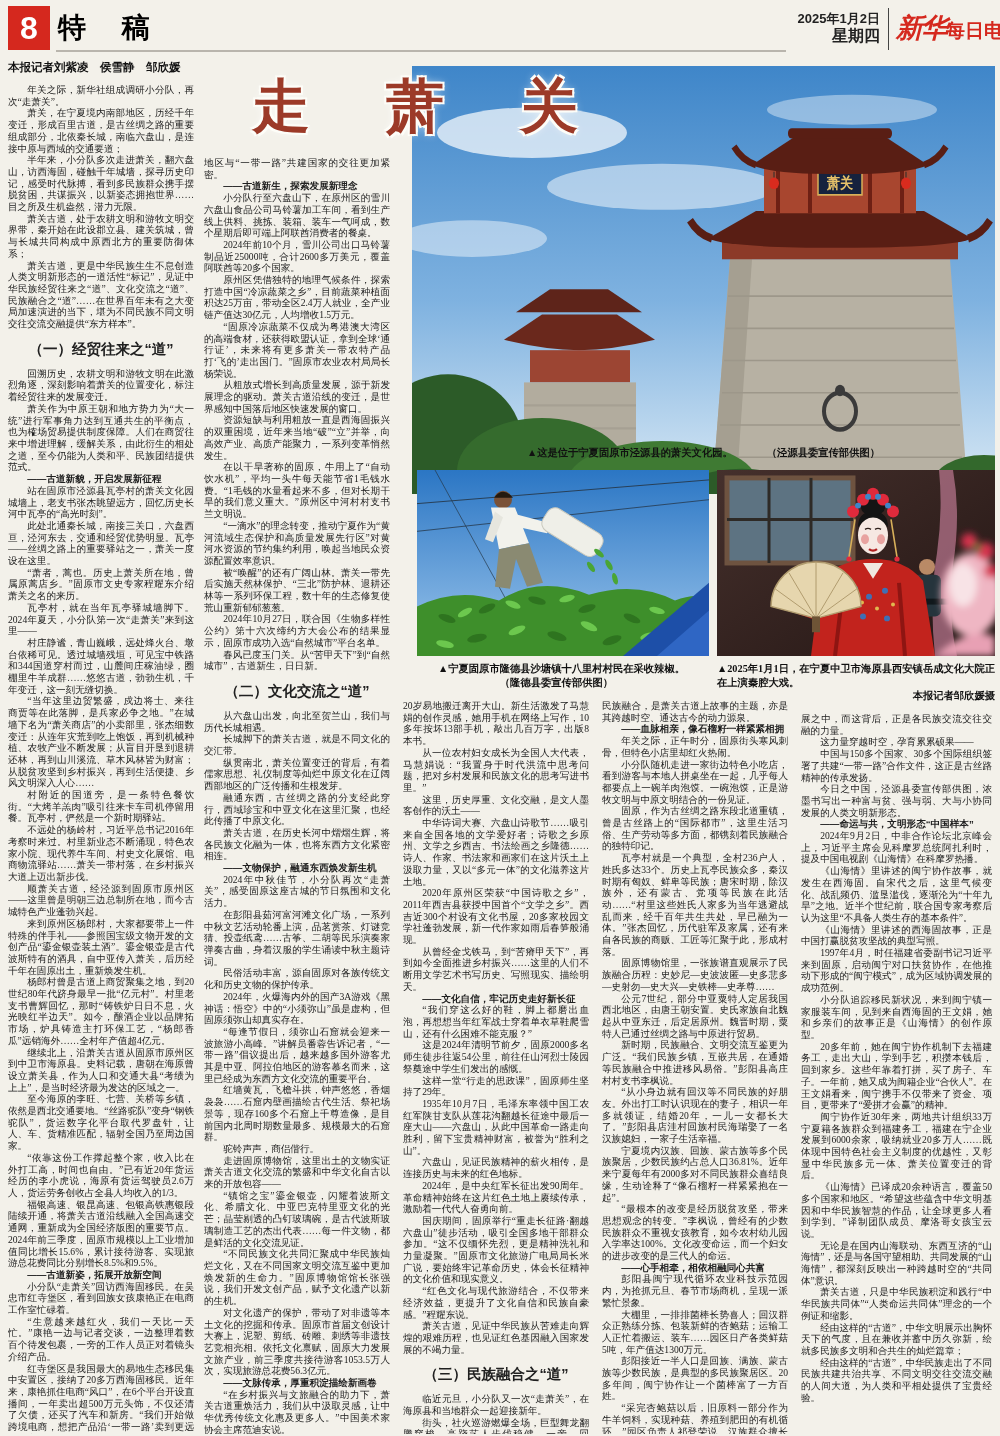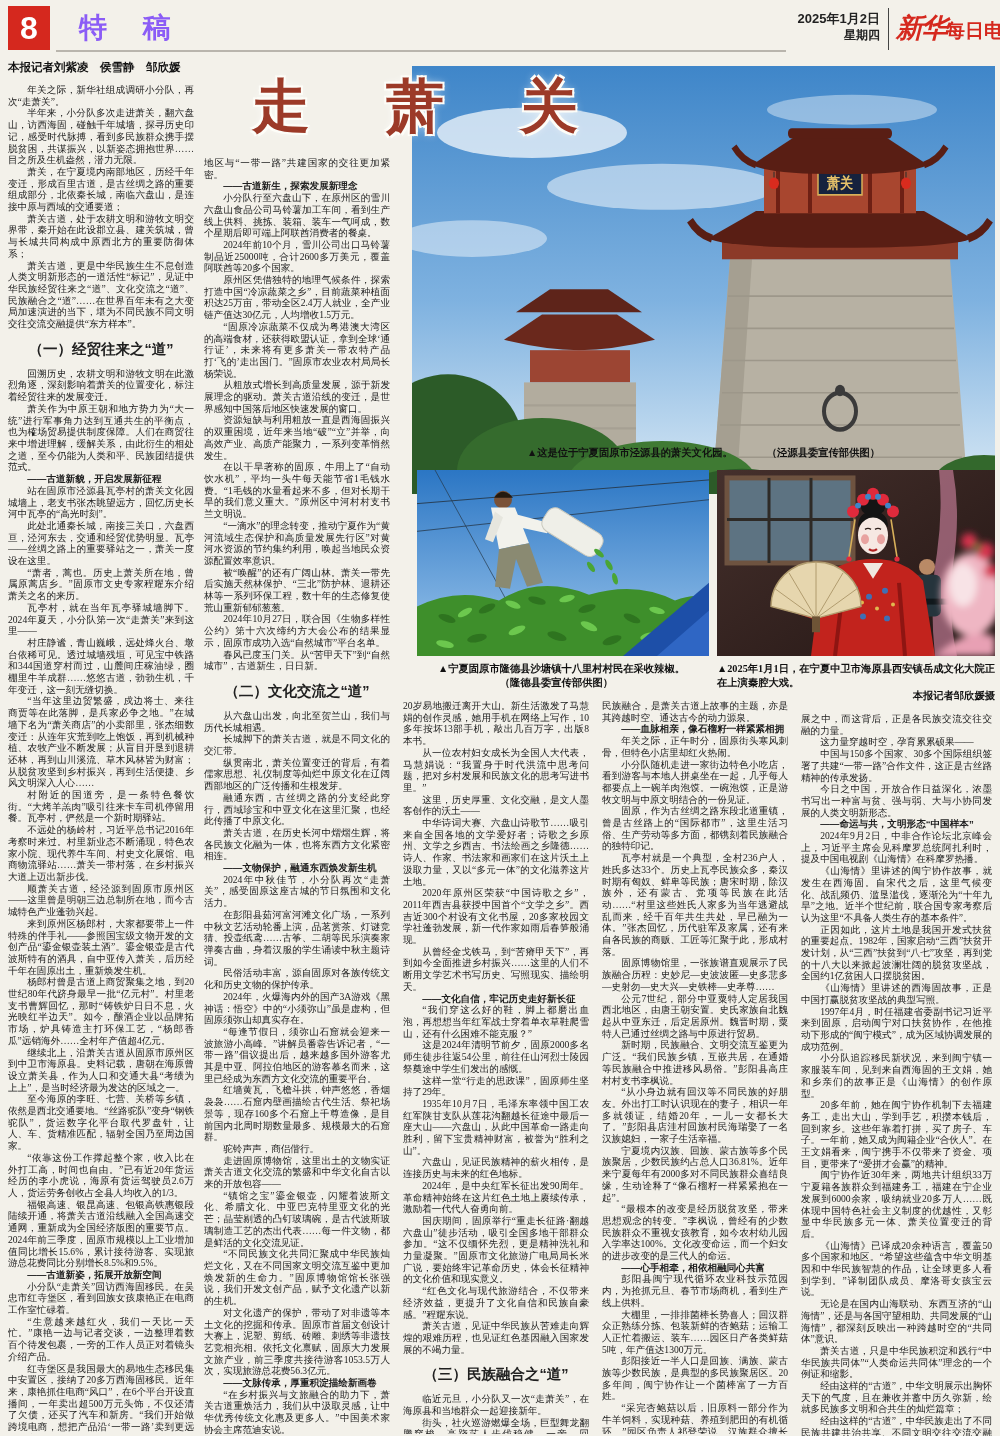--- a/index.html
+++ b/index.html
@@ -1,26 +1,26 @@
 <!DOCTYPE html>
 <html><head>
 <meta charset="utf-8">
 <style>
   html,body{margin:0;padding:0;background:#d8d6d0;}
   .page{position:relative;width:1000px;height:1436px;background:#f3f1ea;overflow:hidden;
         font-family:"Liberation Serif","DejaVu Serif",serif;color:#1d1d1d;}
   
   .pagenum-box{position:absolute;left:8px;top:6px;width:42px;height:44px;background:#d5281e;
         color:#fff;font:bold 32px/44px "Liberation Sans",sans-serif;text-align:center;}
-  .section-title{position:absolute;left:79px;top:8px;color:#8b5cf6;
+  .section-title{position:absolute;left:58px;top:8px;color:#000000;
         font:bold 28px/40px "Liberation Sans",sans-serif;letter-spacing:14px;}
   .mast-rule{position:absolute;left:56px;top:50px;width:730px;height:2px;background:#b9b5ad;}
   .date-block{position:absolute;left:770px;top:10px;width:110px;text-align:right;
         font:bold 13px/17px "Liberation Sans",sans-serif;color:#222;}
-  .date-block .wk{font-size:12px;}
+  .date-block .wk{font-size:16px;}
   .vert-div{position:absolute;left:888px;top:8px;width:1px;height:42px;background:#444;}
   .paper-logo{position:absolute;left:896px;top:10px;color:#d5281e;white-space:nowrap;}
   .logo-script{font:bold italic 27px/36px "Liberation Serif",serif;letter-spacing:-2px;}
   .logo-block{font:bold 19px/36px "Liberation Sans",sans-serif;letter-spacing:0px;}
   
   .byline{position:absolute;left:8px;top:60px;width:230px;
         font:bold 11.5px/14px "Liberation Sans",sans-serif;color:#111;}
   .headline{position:absolute;left:252px;top:62px;width:400px;height:90px;margin:0;z-index:5;
         color:#9c3a28;font:900 58px/90px "Liberation Serif",serif;letter-spacing:76px;white-space:nowrap;
         text-shadow:-2px -2px 0 #fdfdf8,2px -2px 0 #fdfdf8,-2px 2px 0 #fdfdf8,2px 2px 0 #fdfdf8,0 0 8px rgba(255,255,255,.85);}
@@ -298,22 +298,22 @@
         <path d="M218 188 Q250 158 278 168 L278 188 Z" fill="#e8a0b4"></path>
       </g>
     </svg>
   </div>
   <div class="caption" id="cap3">
     <span>▲2025年1月1日，在宁夏中卫市海原县西安镇岳成文化大院正在上演秦腔大戏。</span><span class="credit">本报记者邹欣媛摄</span>
   </div>
 
   <div class="col" id="col1">
       <div class="para t-p">年关之际，新华社组成调研小分队，再次“走萧关”。</div>
+      <div class="para t-p">萧关，在宁夏境内南部地区，历经千年变迁，形成百里古道，是古丝绸之路的重要组成部分，北依秦长城，南临六盘山，是连接中原与西域的交通要道；</div>
       <div class="para t-p">半年来，小分队多次走进萧关，翻六盘山，访西海固，碰触千年城墙，探寻历史印记，感受时代脉搏，看到多民族群众携手摆脱贫困，共谋振兴，以新姿态拥抱世界……目之所及生机盎然，潜力无限。</div>
-      <div class="para t-p">萧关，在宁夏境内南部地区，历经千年变迁，形成百里古道，是古丝绸之路的重要组成部分，北依秦长城，南临六盘山，是连接中原与西域的交通要道；</div>
       <div class="para t-p">萧关古道，处于农耕文明和游牧文明交界带，秦开始在此设郡立县、建关筑城，曾与长城共同构成中原西北方的重要防御体系；</div>
       <div class="para t-p">萧关古道，更是中华民族生生不息创造人类文明新形态的一道活性“标记”，见证中华民族经贸往来之“道”、文化交流之“道”、民族融合之“道”……在世界百年未有之大变局加速演进的当下，堪为不同民族不同文明交往交流交融提供“东方样本”。</div>
       <div class="para t-h2">（一）经贸往来之“道”</div>
       <div class="para t-p">回溯历史，农耕文明和游牧文明在此激烈角逐，深刻影响着萧关的位置变化，标注着经贸往来的发展变迁。</div>
       <div class="para t-p">萧关作为中原王朝和地方势力为“大一统”进行军事角力达到互通共生的平衡点，也为榷场贸易提供制度保障。人们在商贸往来中增进理解，缓解关系，由此衍生的相处之道，至今仍能为人类和平、民族团结提供范式。</div>
       <div class="para t-sub">——古道新貌，开启发展新征程</div>
       <div class="para t-p">站在固原市泾源县瓦亭村的萧关文化园城墙上，老支书张杰眺望远方，回忆历史长河中瓦亭的“高光时刻”。</div>
       <div class="para t-p">此处北通秦长城，南接三关口，六盘西亘，泾河东去，交通和经贸优势明显。瓦亭——丝绸之路上的重要驿站之一，萧关一度设在这里。</div>
       <div class="para t-p">“萧者，蒿也。历史上萧关所在地，曾属原蒿店乡。”固原市文史专家程耀东介绍萧关之名的来历。</div>
       <div class="para t-p">瓦亭村，就在当年瓦亭驿城墙脚下。2024年夏天，小分队第一次“走萧关”来到这里——</div>
@@ -396,34 +396,33 @@
       <div class="para t-p">小分队随机走进一家街边特色小吃店，看到游客与本地人拼桌坐在一起，几乎每人都要点上一碗羊肉泡馍。一碗泡馍，正是游牧文明与中原文明结合的一份见证。</div>
       <div class="para t-p">固原，作为古丝绸之路东段北道重镇，曾是古丝路上的“国际都市”，这里生活习俗、生产劳动等多方面，都镌刻着民族融合的独特印记。</div>
       <div class="para t-p">瓦亭村就是一个典型，全村236户人，姓氏多达33个。历史上瓦亭民族众多，秦汉时期有匈奴、鲜卑等民族；唐宋时期，除汉族外，还有蒙古、党项等民族在此活动……“村里这些姓氏人家多为当年逃避战乱而来，经千百年共生共处，早已融为一体。”张杰回忆，历代驻军及家属，还有来自各民族的商贩、工匠等汇聚于此，形成村落。</div>
       <div class="para t-p">固原博物馆里，一张族谱直观展示了民族融合历程：史妙尼—史波波匿—史多悲多—史射勿—史大兴—史铁棒—史孝尊……</div>
       <div class="para t-p">公元7世纪，部分中亚粟特人定居我国西北地区，由唐王朝安置。史氏家族自北魏起从中亚东迁，后定居原州。魏晋时期，粟特人已通过丝绸之路与中原进行贸易。</div>
       <div class="para t-p">新时期，民族融合、文明交流互鉴更为广泛。“我们民族乡镇，互嵌共居，在通婚等民族融合中推进移风易俗。”彭阳县高庄村村支书李枫说。</div>
       <div class="para t-p">“从小身边就有回汉等不同民族的好朋友。外出打工时认识现在的妻子，相识一年多就领证，结婚20年，一儿一女都长大了。”彭阳县店洼村回族村民海瑞娶了一名汉族媳妇，一家子生活幸福。</div>
       <div class="para t-p">宁夏境内汉族、回族、蒙古族等多个民族聚居，少数民族约占总人口36.81%。近年来宁夏每年有2000多对不同民族群众喜结良缘，生动诠释了“像石榴籽一样紧紧抱在一起”。</div>
       <div class="para t-p">“最根本的改变是经历脱贫攻坚，带来思想观念的转变。”李枫说，曾经有的少数民族群众不重视女孩教育，如今农村幼儿园入学率达100%。文化改变命运，而一个妇女的进步改变的是三代人的命运。</div>
       <div class="para t-sub">——心手相牵，相依相融同心共富</div>
-      <div class="para t-p">彭阳县闽宁现代循环农业科技示范园内，为抢抓元旦、春节市场商机，看到生产线上供料。</div>
+      <div class="para t-p">彭阳县闽宁现代循环农业科技示范园内，为抢抓元旦、春节市场商机，呈现一派繁忙景象。</div>
       <div class="para t-p">大棚里，一排排菌棒长势喜人；回汉群众正熟练分拣、包装新鲜的杏鲍菇；运输工人正忙着搬运、装车……园区日产各类鲜菇5吨，年产值达1300万元。</div>
       <div class="para t-p">彭阳接近一半人口是回族、满族、蒙古族等少数民族，是典型的多民族聚居区。20多年间，闽宁协作让一个菌棒富了一方百姓。</div>
       <div class="para t-p">“采完杏鲍菇以后，旧原料一部分作为牛羊饲料，实现种菇、养殖到肥田的有机循环。”园区负责人祁登荣说，汉族群众擅长种植，回族则习惯养牛羊，种植养殖相结合，各族群众同劳动共致富。</div>
     </div>
   <div class="col" id="col5">
       <div class="para t-cont">展之中，而这背后，正是各民族交流交往交融的力量。</div>
       <div class="para t-p">这力量穿越时空，孕育累累硕果——</div>
       <div class="para t-p">中国与150多个国家、30多个国际组织签署了共建“一带一路”合作文件，这正是古丝路精神的传承发扬。</div>
-      <div class="para t-p">今日之中国，开放合作日益深化，浓墨书写出一种富与贫、强与弱、大与小协同发展的人类文明新形态。</div>
+      <div class="para t-p">今日之中国，泾源县委宣传部供图，浓墨书写出一种富与贫、强与弱、大与小协同发展的人类文明新形态。</div>
       <div class="para t-sub">——命运与共，文明形态“中国样本”</div>
       <div class="para t-p">2024年9月2日，中非合作论坛北京峰会上，习近平主席会见科摩罗总统阿扎利时，提及中国电视剧《山海情》在科摩罗热播。</div>
       <div class="para t-p">《山海情》里讲述的闽宁协作故事，就发生在西海固。自宋代之后，这里气候变化、战乱频仍、滥垦滥伐，逐渐沦为“十年九旱”之地。近半个世纪前，联合国专家考察后认为这里“不具备人类生存的基本条件”。</div>
-      <div class="para t-p">正因如此，这片土地是我国开发式扶贫的重要起点。1982年，国家启动“三西”扶贫开发计划，从“三西”扶贫到“八七”攻坚，再到党的十八大以来掀起波澜壮阔的脱贫攻坚战，全国约1亿贫困人口摆脱贫困。</div>
       <div class="para t-p">《山海情》里讲述的西海固故事，正是中国打赢脱贫攻坚战的典型写照。</div>
       <div class="para t-p">1997年4月，时任福建省委副书记习近平来到固原，启动闽宁对口扶贫协作，在他推动下形成的“闽宁模式”，成为区域协调发展的成功范例。</div>
       <div class="para t-p">小分队追踪移民新状况，来到闽宁镇一家服装车间，见到来自西海固的王文娟，她和乡亲们的故事正是《山海情》的创作原型。</div>
       <div class="para t-p">20多年前，她在闽宁协作机制下去福建务工，走出大山，学到手艺，积攒本钱后，回到家乡。这些年靠着打拼，买了房子、车子。一年前，她又成为闽籍企业“合伙人”。在王文娟看来，闽宁携手不仅带来了资金、项目，更带来了“爱拼才会赢”的精神。</div>
       <div class="para t-p">闽宁协作近30年来，两地共计组织33万宁夏籍各族群众到福建务工，福建在宁企业发展到6000余家，吸纳就业20多万人……既体现中国特色社会主义制度的优越性，又彰显中华民族多元一体、萧关位置变迁的背后。</div>
       <div class="para t-p">《山海情》已译成20余种语言，覆盖50多个国家和地区。“希望这些蕴含中华文明基因和中华民族智慧的作品，让全球更多人看到学到。”译制团队成员、摩洛哥女孩宝云说。</div>
       <div class="para t-p">无论是在国内山海联动、东西互济的“山海情”，还是与各国守望相助、共同发展的“山海情”，都深刻反映出一种跨越时空的“共同体”意识。</div>
       <div class="para t-p">萧关古道，只是中华民族积淀和践行“中华民族共同体”“人类命运共同体”理念的一个例证和缩影。</div>
       <div class="para t-p">经由这样的“古道”，中华文明展示出胸怀天下的气度，且在兼收并蓄中历久弥新，绘就多民族多文明和合共生的灿烂篇章；</div>
       <div class="para t-p">经由这样的“古道”，中华民族走出了不同民族共建共治共享、不同文明交往交流交融的人间大道，为人类和平相处提供了宝贵经验。</div>

